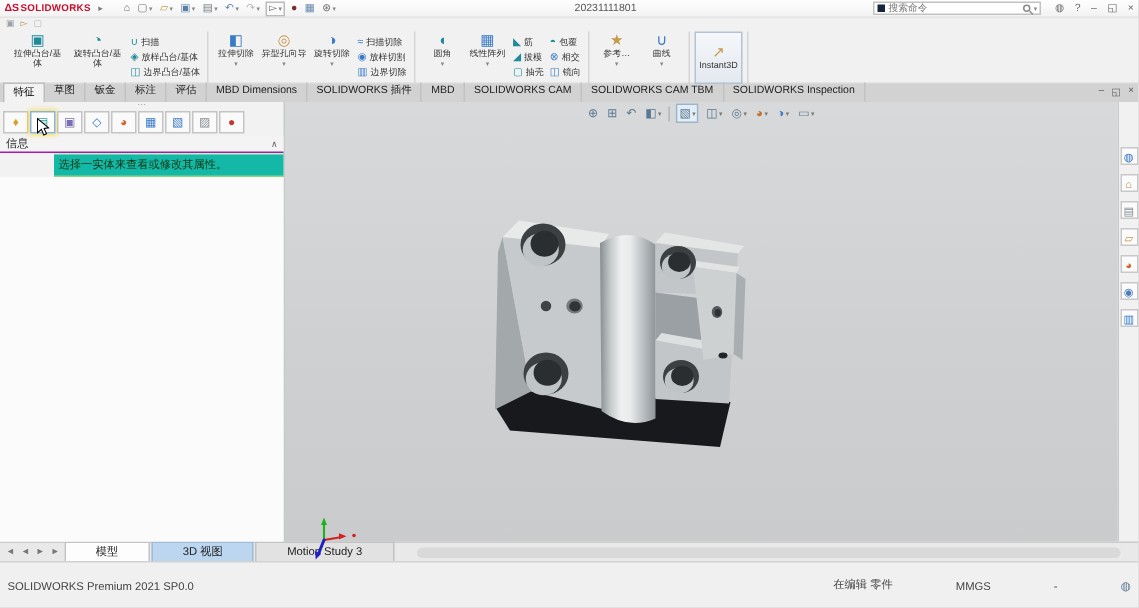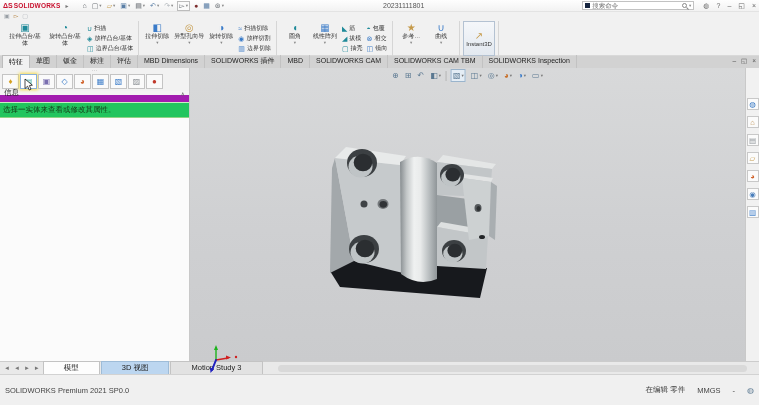--- a/index.html
+++ b/index.html
@@ -53,21 +53,21 @@
   
   .main{flex:1;display:flex;min-height:0;}
   .panel{width:190px;flex:0 0 auto;background:#f2f2f2;border-right:1px solid #c9c9c9;display:flex;flex-direction:column;position:relative;}
   .panel-handle{height:6px;text-align:center;color:#999;font-size:6px;line-height:4px;cursor:pointer;}
   .panel-tabs{height:17px;display:flex;gap:1px;padding:0 2px;position:relative;}
   .ptab{width:17px;height:15px;border:1px solid #c4c4c4;background:#fafafa;display:flex;align-items:center;justify-content:center;font-size:8px;cursor:pointer;position:relative;}
   .ptab.active{background:#fff;border-color:#8ab0d8;box-shadow:0 0 3px 1px rgba(250,220,60,.9);}
   .panel-header{height:14px;display:flex;align-items:center;justify-content:center;position:relative;border-bottom:1px solid #dcdcdc;}
   .panel-title{font-size:8.5px;font-weight:bold;color:#222;}
   .panel-help{position:absolute;right:4px;width:8px;height:8px;border:1px solid #4a7ebb;border-radius:50%;color:#4a7ebb;font-size:6px;display:flex;align-items:center;justify-content:center;cursor:pointer;}
-  .panel-section{height:11px;display:flex;align-items:center;padding:0 4px;font-size:7.5px;color:#222;border-bottom:7px solid #a21caf;background:#f4f4f4;}
+  .panel-section{height:11px;display:flex;align-items:center;padding:0 4px;font-size:7.5px;color:#222;border-bottom:1px solid #a21caf;background:#f4f4f4;}
   .panel-caret{margin-left:auto;font-size:6px;color:#666;cursor:pointer;}
   .panel-msg{font-size:7.5px;color:#143814;background:#a9ee9d;border-top:1px solid #c8f0bf;border-bottom:1px solid #8fd483;padding:2px 3px;}
   .panel-body{flex:1;background:#fbfbfb;}
   .mouse-cursor{position:absolute;left:24px;top:4px;pointer-events:none;}
 
   
   .viewport{flex:1;position:relative;background:linear-gradient(180deg,#d8d9da,#cfd0d2 55%,#cacbcd);min-width:0;}
   .hud{position:absolute;top:0;left:50%;transform:translateX(-50%);display:flex;align-items:center;gap:4px;padding:1px 5px;z-index:5;}
   .hicon{display:flex;align-items:center;gap:1px;font-size:8px;color:#5a7891;cursor:pointer;padding:0 1px;line-height:11px;}
   .hicon.boxed{border:1px solid #9ab4cc;background:#e4edf5;}
@@ -82,21 +82,21 @@
   
   .bottombar{height:13px;background:#e9e9e9;border-top:1px solid #cccccc;display:flex;align-items:flex-end;padding:0 2px;gap:1px;flex:0 0 auto;}
   .barrow{font-size:6px;color:#777;padding:2px 2px;cursor:pointer;line-height:8px;}
   .btab{font-size:7.5px;padding:1px 20px;line-height:10px;cursor:pointer;border:1px solid #c3c3c3;border-bottom:none;color:#222;background:#e2e2e2;}
   .btab.active{background:#fdfdfd;}
   .btab.highlight{background:#bcd6f0;border-color:#9ebcd8;}
   .bscroll{flex:1;height:7px;margin:0 10px 2px 14px;background:#d9d9d9;border-radius:4px;}
 
   
   .statusbar{height:14px;background:#f0f0f0;border-top:1px solid #d2d2d2;display:flex;align-items:center;padding:15px 5px;font-size:7.5px;color:#444;flex:0 0 auto;}
-  .sb-right{margin-left:auto;display:flex;align-items:center;gap:12px;}
+  .sb-right{margin-left:auto;display:flex;align-items:center;gap:42px;}
   .sb-icon{font-size:8px;color:#5a7891;cursor:pointer;}
 </style>
 </head>
 <body>
 
 <div id="app" style="--part-front: #c6cacc; --part-top: #e8eaea; --part-side: #a3a8ab; --part-shadow: #17191d;">
 
   <div class="titlebar">
     <span class="logo">
       <b class="lm">ΔS</b>
@@ -341,21 +341,21 @@
             <span style="color: rgb(192, 57, 43);">●</span>
           </span>
           <svg class="mouse-cursor" width="10" height="13">
             <path d="M1,1 L1,10.5 L3.6,8.2 L5.2,12 L7,11.2 L5.4,7.6 L8.4,7.2 Z" fill="#ffffff" stroke="#000" stroke-width="0.7"></path>
           </svg>
         </div>
       <div class="panel-section">
         <span>信息</span>
         <span class="panel-caret">∧</span>
       </div>
-      <div class="panel-msg" style="background: #22c55e;">选择一实体来查看或修改其属性。</div>
+      <div class="panel-msg" style="background: #14b8a6; margin-left: 36px;">选择一实体来查看或修改其属性。</div>
       <div class="panel-body"></div>
     </div>
 
     <div class="viewport">
       <div id="hud" class="hud">
           <span class="hicon">
             <span>⊕</span>
           </span>
           <span class="hicon">
             <span>⊞</span>

